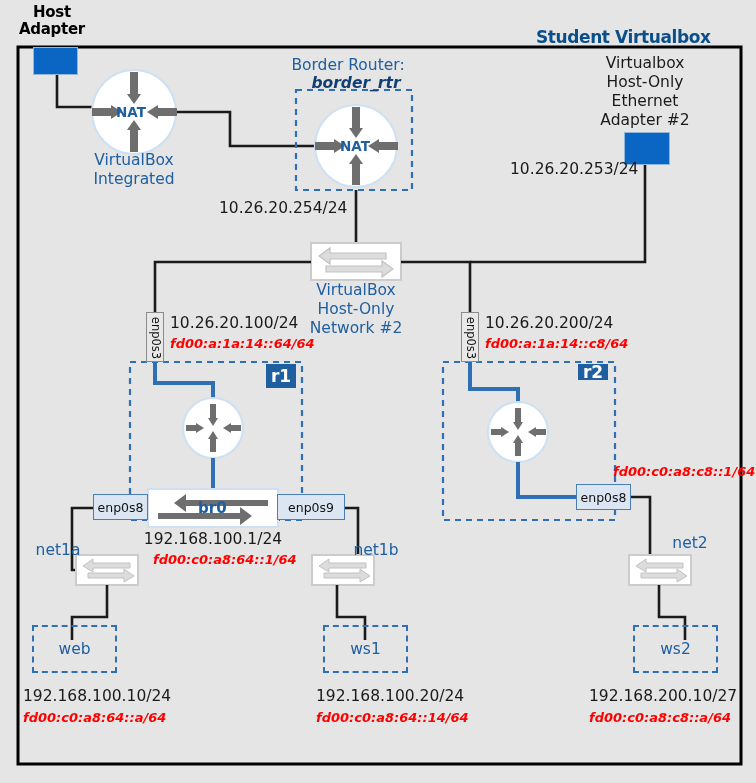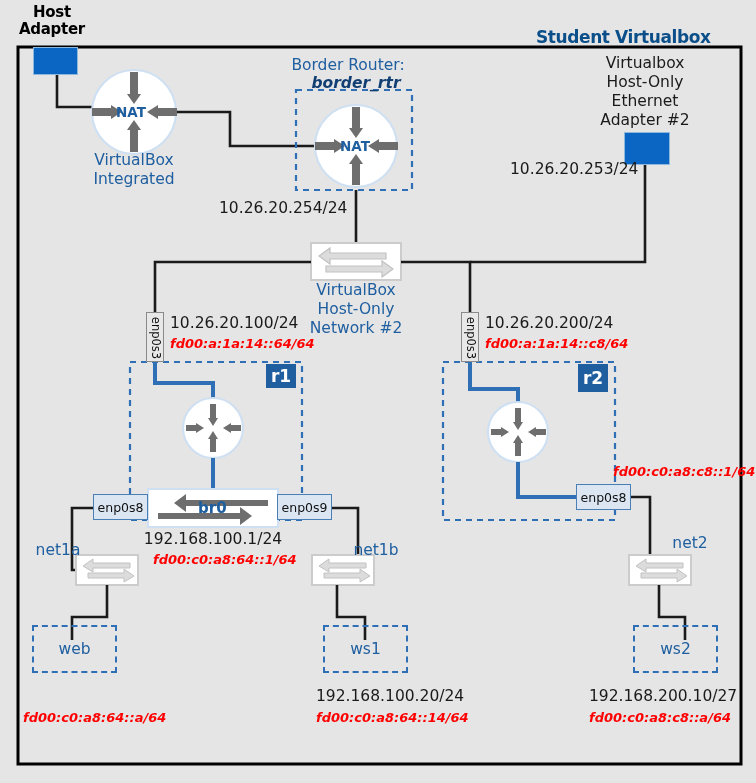--- a/index.html
+++ b/index.html
@@ -302,48 +302,49 @@
     <span style="position:absolute; left:-16px; top:18px; width:50px; text-align:center;">enp0s3</span>
   </div>
   <div class="lbl t-black" style="left:170px; top:315px;">10.26.20.100/24</div>
   <div class="lbl t-red" style="left:170px; top:337px;">fd00:a:1a:14::64/64</div>
 
   <div class="rtr-tag" style="left:266px; top:364px; width:30px; height:24px;">r1</div>
 
   <div class="iface" style="left:93px; top:494px; width:55px; height:26px;">
     <span>enp0s8</span>
   </div>
-  <div class="iface" style="left:277px; top:494px; width:55px; height:26px;">
+  <div class="iface" style="left:277px; top:494px; width:68px; height:26px;">
     <span>enp0s9</span>
   </div>
   <div class="br0-label" style="left:198px; top:499px;">br0</div>
 
   <div class="lbl t-black-c" style="left:133px; top:531px; width:160px;">192.168.100.1/24</div>
   <div class="lbl t-red" style="left:153px; top:553px;">fd00:c0:a8:64::1/64</div>
 
   <div class="iface-v" style="left:461px; top:312px; width:18px; height:50px;">
     <span style="position:absolute; left:-16px; top:18px; width:50px; text-align:center;">enp0s3</span>
   </div>
   <div class="lbl t-black" style="left:485px; top:315px;">10.26.20.200/24</div>
   <div class="lbl t-red" style="left:485px; top:337px;">fd00:a:1a:14::c8/64</div>
 
-  <div class="rtr-tag" style="left:578px; top:364px; width:30px; height:28px;">r2</div>
+  <div class="rtr-tag" style="left:578px; top:364px; width:30px; height:16px;">r2</div>
 
   <div class="lbl t-red" style="left:613px; top:465px;">fd00:c0:a8:c8::1/64</div>
 
   <div class="iface" style="left:576px; top:484px; width:55px; height:26px;">
     <span>enp0s8</span>
   </div>
 
   <div class="lbl t-blue" style="left:30px; top:542px; width:56px;">net1a</div>
   <div class="lbl t-blue" style="left:348px; top:542px; width:56px;">net1b</div>
   <div class="lbl t-blue" style="left:662px; top:535px; width:56px;">net2</div>
 
   <div class="vm-box" style="left:32px; top:625px; width:85px; height:48px;"></div>
   <div class="vm-name" style="left:32px; top:640px; width:85px;">web</div>
+  <div class="lbl t-black" style="left:23px; top:688px;">192.168.100.10/24</div>
   <div class="lbl t-red" style="left:23px; top:711px;">fd00:c0:a8:64::a/64</div>
 
   <div class="vm-box" style="left:323px; top:625px; width:85px; height:48px;"></div>
   <div class="vm-name" style="left:323px; top:640px; width:85px;">ws1</div>
   <div class="lbl t-black" style="left:316px; top:688px;">192.168.100.20/24</div>
   <div class="lbl t-red" style="left:316px; top:711px;">fd00:c0:a8:64::14/64</div>
 
   <div class="vm-box" style="left:633px; top:625px; width:85px; height:48px;"></div>
   <div class="vm-name" style="left:633px; top:640px; width:85px;">ws2</div>
   <div class="lbl t-black" style="left:589px; top:688px;">192.168.200.10/27</div>

